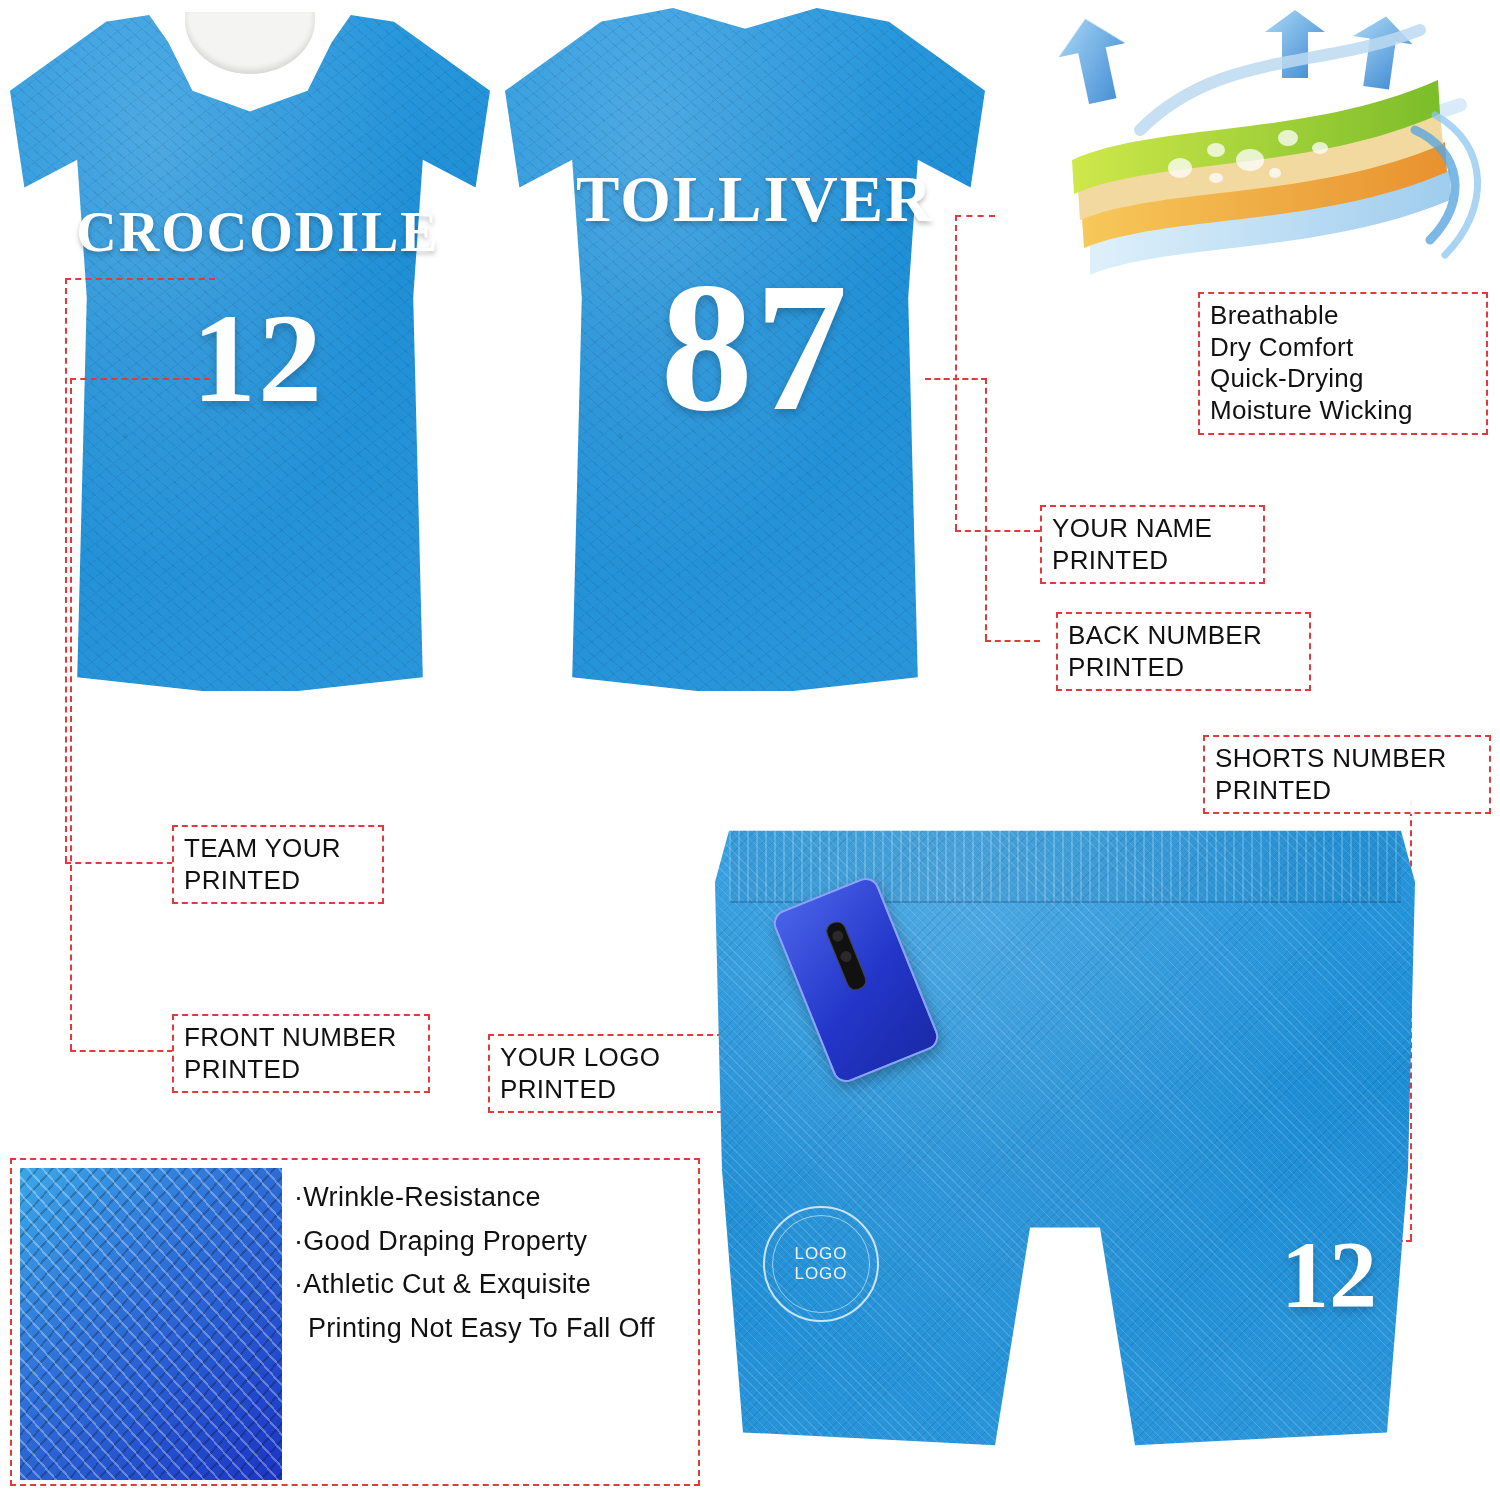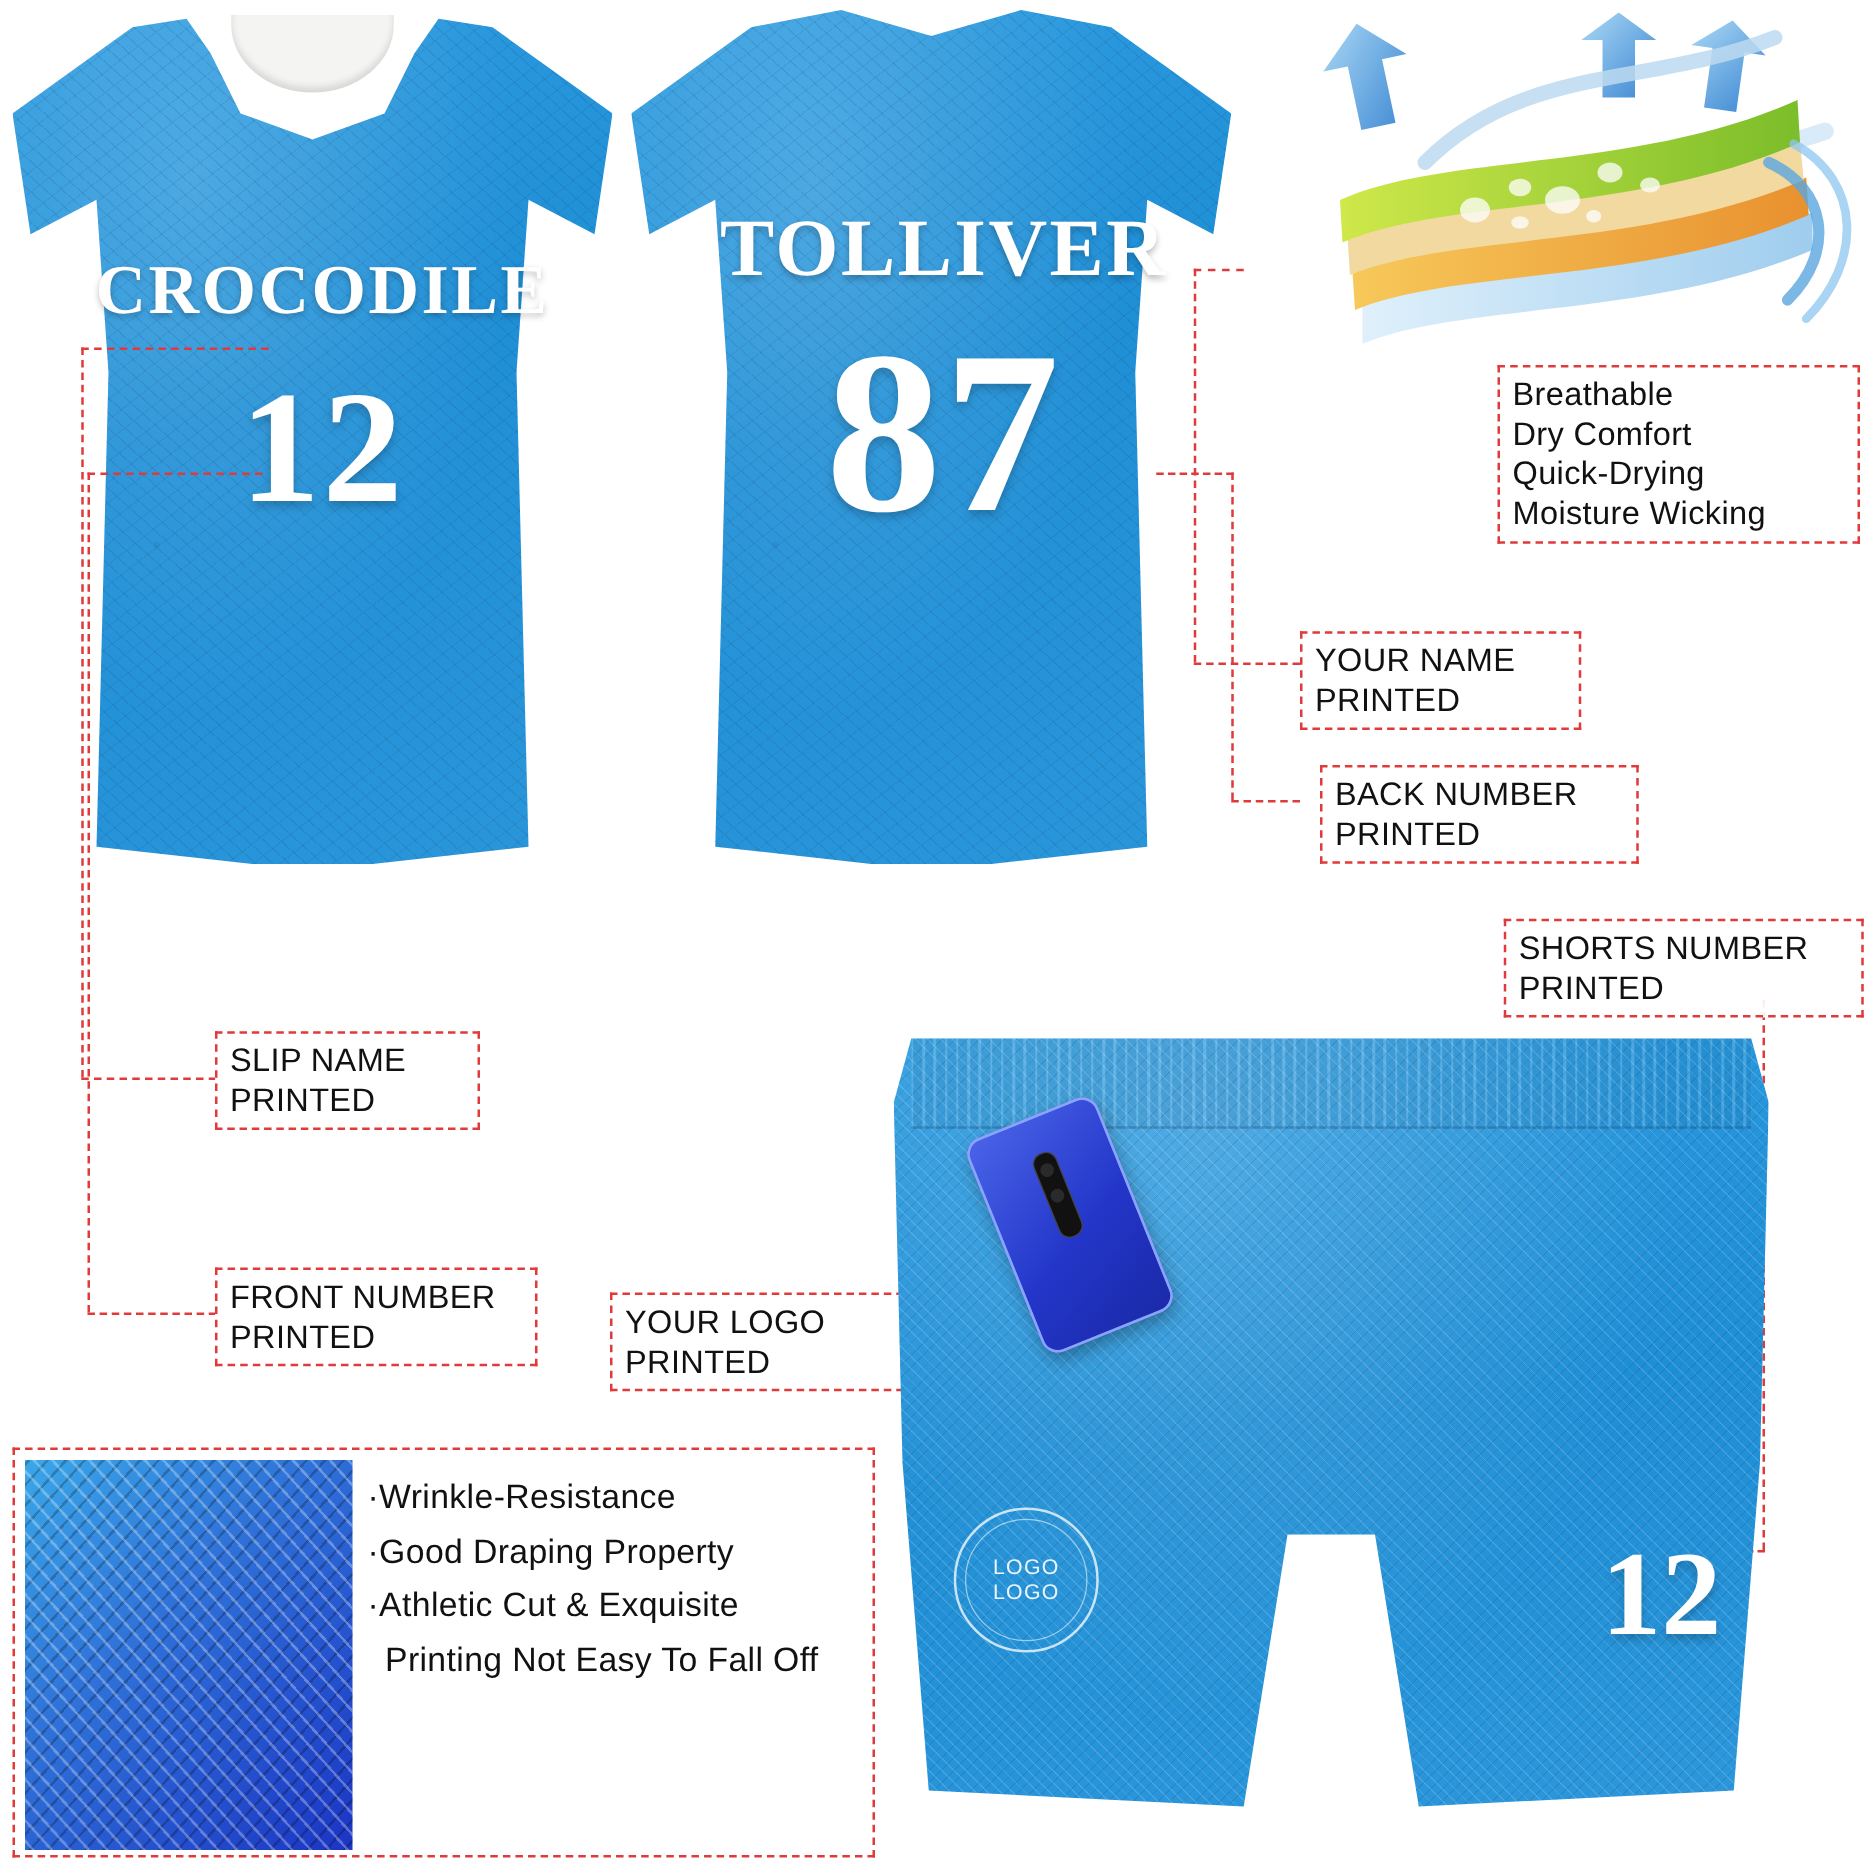--- a/index.html
+++ b/index.html
@@ -290,21 +290,21 @@
     <div>BACK NUMBER</div>
     <div>PRINTED</div>
   </div>
 
   <div class="callout" style="left:1203px;top:735px;width:288px;">
     <div>SHORTS NUMBER</div>
     <div>PRINTED</div>
   </div>
 
   <div class="callout" style="left:172px;top:825px;width:212px;">
-    <div>SLIP NAME</div>
+    <div>TEAM YOUR</div>
     <div>PRINTED</div>
   </div>
 
 
   <div class="callout" style="left:172px;top:1014px;width:258px;">
     <div>FRONT NUMBER</div>
     <div>PRINTED</div>
   </div>
 
   <div class="callout" style="left:488px;top:1014px;width:235px;margin-top:20px;">

